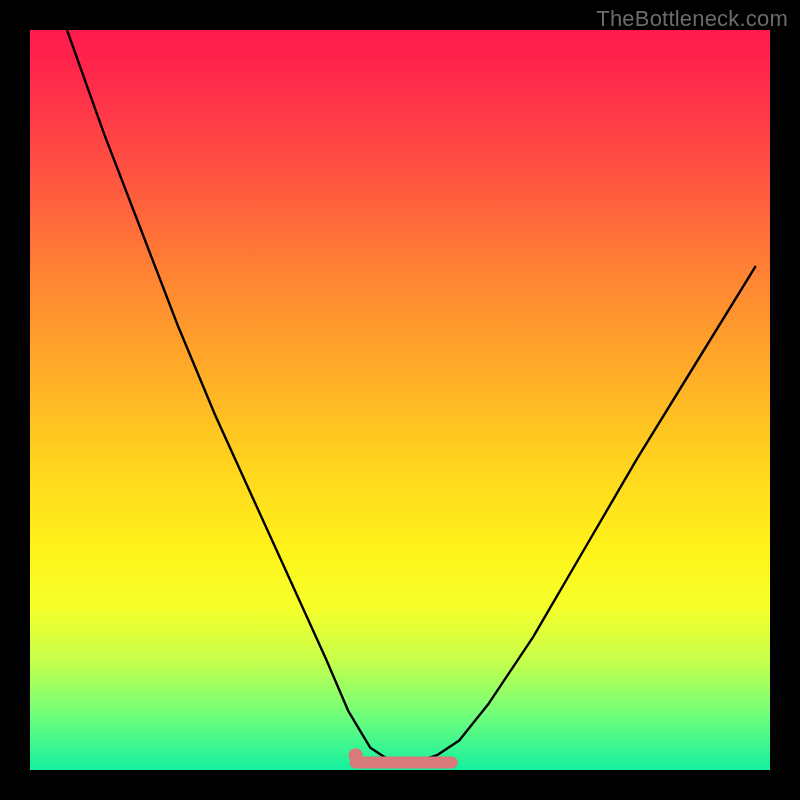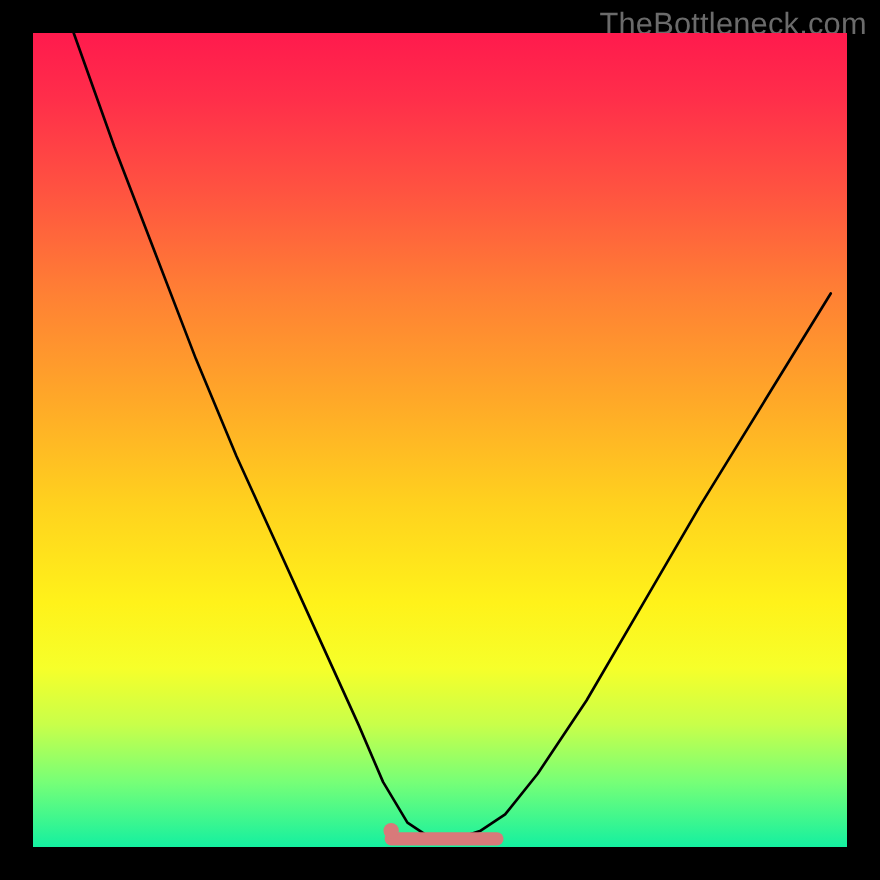--- a/index.html
+++ b/index.html
@@ -37,21 +37,21 @@
       #c8ff4a 85%,
       #77ff77 92%,
       #14f0a0 100%
     );
   }
   .watermark {
     position: absolute;
     top: 6px;
     right: 12px;
     color: #6b6b6b;
-    font-size: 28px;
+    font-size: 22px;
     font-weight: 500;
     letter-spacing: 0.2px;
     user-select: none;
   }
   svg.curve-layer {
     position: absolute;
     inset: 0;
     width: 740px;
     height: 740px;
     overflow: visible;

